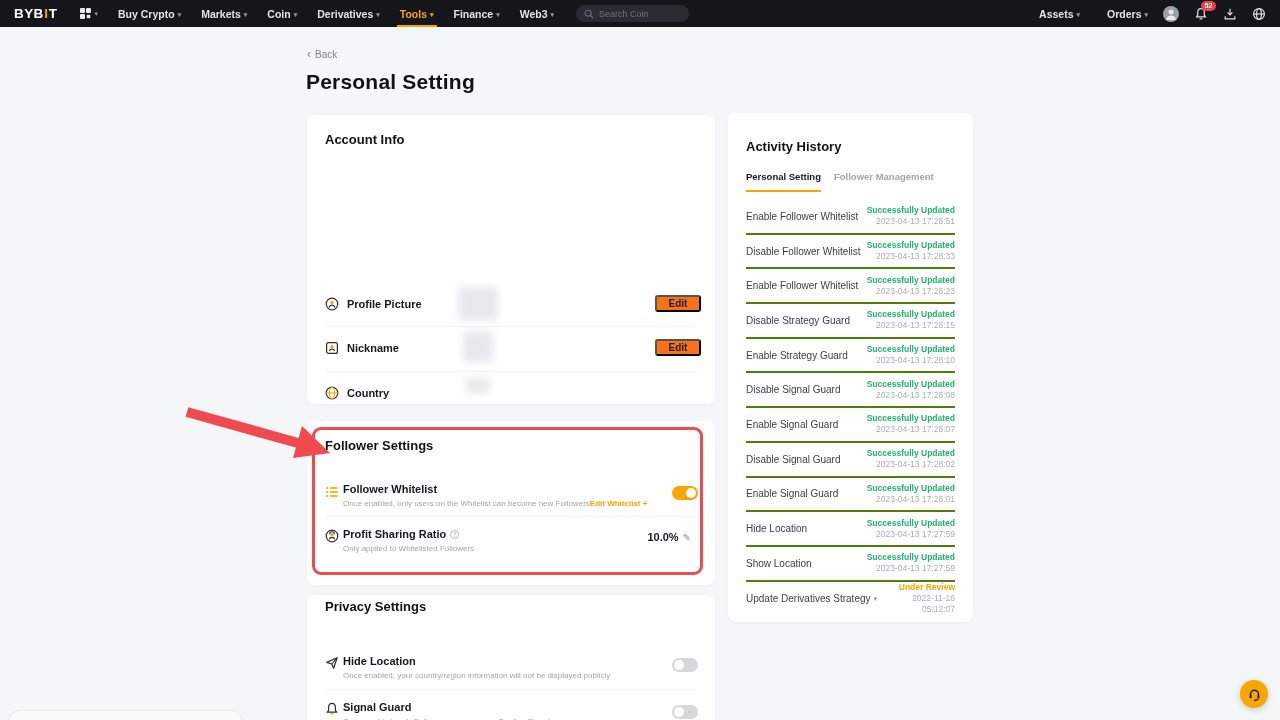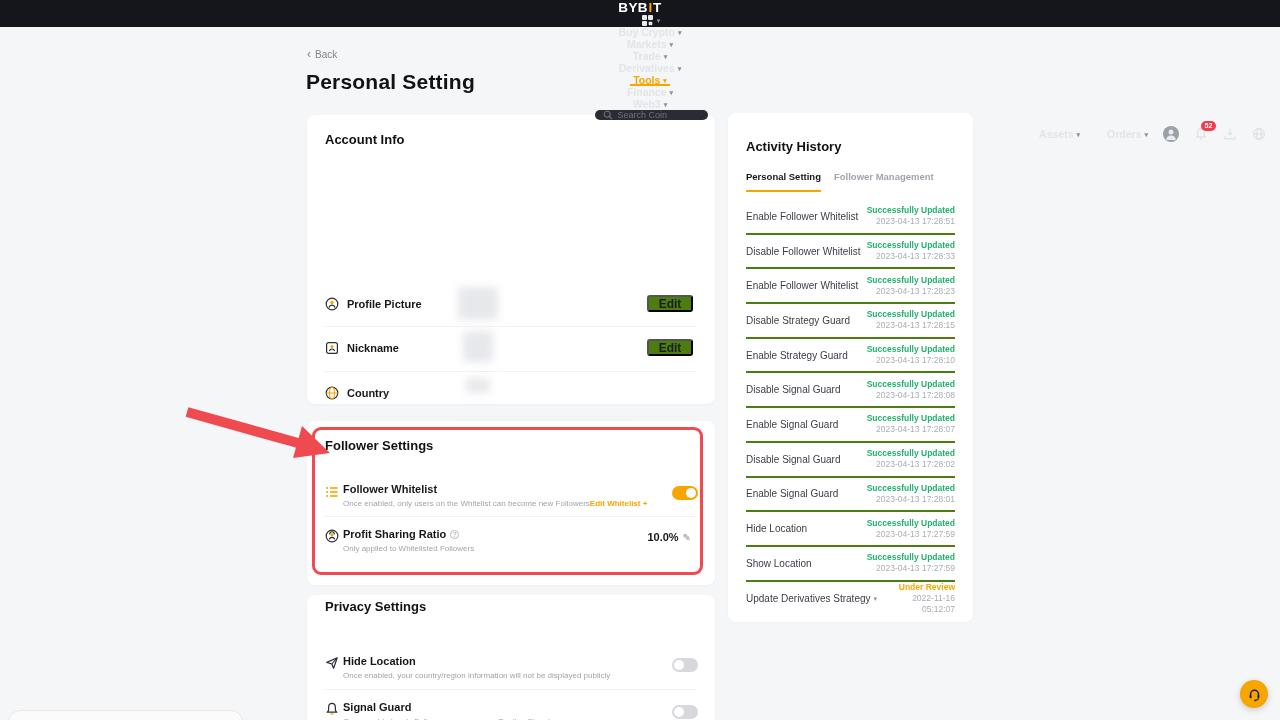--- a/index.html
+++ b/index.html
@@ -1,21 +1,21 @@
 <!DOCTYPE html>
 <html><head>
 <meta charset="utf-8">
 <style>
   * { margin:0; padding:0; box-sizing:border-box; }
   html,body { width:1280px; height:720px; overflow:hidden; }
   body { position:relative; background:#f5f6f8; font-family:"Liberation Sans",sans-serif; color:#121214; }
 
   
   .nav { position:absolute; top:0; left:0; width:1280px; height:27px; background:#15161c;
-         display:flex; align-items:center; padding:0 14px; z-index:20;flex-direction:column; }
+         display:flex; align-items:center; padding:0 14px; z-index:20; }
   .logo { font-size:13.5px; font-weight:800; color:#ffffff; letter-spacing:.4px; display:flex; align-items:center; }
   .logo .logo-i { color:#f7a600; margin:0 .5px; }
   .apps { margin-left:22px; display:flex; align-items:center; gap:4px; cursor:pointer; }
   .apps-grid { width:11px; height:11px; display:grid; grid-template-columns:5px 5px; grid-template-rows:5px 5px; gap:1px; }
   .apps-grid i { background:#e8eaee; border-radius:1px; }
   .apps-grid i.sm { transform:scale(.72); }
   .navitem { margin-left:20px; height:27px; display:flex; align-items:center; gap:3px;
              font-size:10.5px; font-weight:600; color:#e2e4e8; position:relative; cursor:pointer; }
   .navitem .caret { font-size:7px; color:#8f939b; line-height:1; margin-top:1px; }
   .navitem.active { color:#f7a600; }
@@ -43,22 +43,22 @@
 
   #card-account  { left:307px; top:115px; width:408px; height:289px; }
   #card-follower { left:307px; top:421px; width:408px; height:164px; }
   #card-privacy  { left:307px; top:595px; width:408px; height:165px; }
   #card-activity { left:728px; top:113px; width:245px; height:509px; }
 
   .row-icon { position:absolute; left:18px; width:14px; height:14px; }
   .row-label { position:absolute; left:40px; font-size:11px; font-weight:700; color:#17181c; white-space:nowrap; }
   .row-desc { position:absolute; left:40px; font-size:8px; color:#a0a4ab; white-space:nowrap; }
   .blur { position:absolute; background:#e7e8eb; filter:blur(4px); border-radius:3px; }
-  .edit-btn { position:absolute; left:340px; width:46px; height:17px; background:#4d7c0f; border-radius:3px;
-              font-size:12px; font-weight:700; color:#1b1d23; display:flex; align-items:center; justify-content:center; cursor:pointer; }
+  .edit-btn { position:absolute; left:348px; width:46px; height:17px; background:#f97316; border-radius:3px;
+              font-size:10px; font-weight:700; color:#1b1d23; display:flex; align-items:center; justify-content:center; cursor:pointer; }
 
   
   .red-box { position:absolute; left:312px; top:427px; width:391px; height:148px; border:3px solid #ef4a50; border-radius:9px; z-index:6; pointer-events:none; }
   .link-orange { color:#f7a600; font-weight:700; cursor:pointer; }
   .info-icon { display:inline-flex; width:9px; height:9px; border:1px solid #b6bac0; border-radius:50%;
                font-size:6.5px; color:#b6bac0; align-items:center; justify-content:center; margin-left:4px; vertical-align:1px; font-weight:700; }
   .ratio-value { position:absolute; right:24px; top:110px; font-size:11px; font-weight:700; color:#17181c; display:flex; align-items:flex-end; gap:4px; }
   .pencil { font-size:10px; color:#8b8f96; font-weight:400; cursor:pointer; }
 
   
@@ -112,21 +112,21 @@
   </div>
   <div class="navitem">
       <span>Buy Crypto</span>
       <span class="caret">▾</span>
     </div>
   <div class="navitem">
       <span>Markets</span>
       <span class="caret">▾</span>
     </div>
   <div class="navitem">
-      <span>Trade</span>
+      <span>Coin</span>
       <span class="caret">▾</span>
     </div>
   <div class="navitem">
       <span>Derivatives</span>
       <span class="caret">▾</span>
     </div>
   <div class="navitem active">
       <span>Tools</span>
       <span class="caret">▾</span>
     </div>

